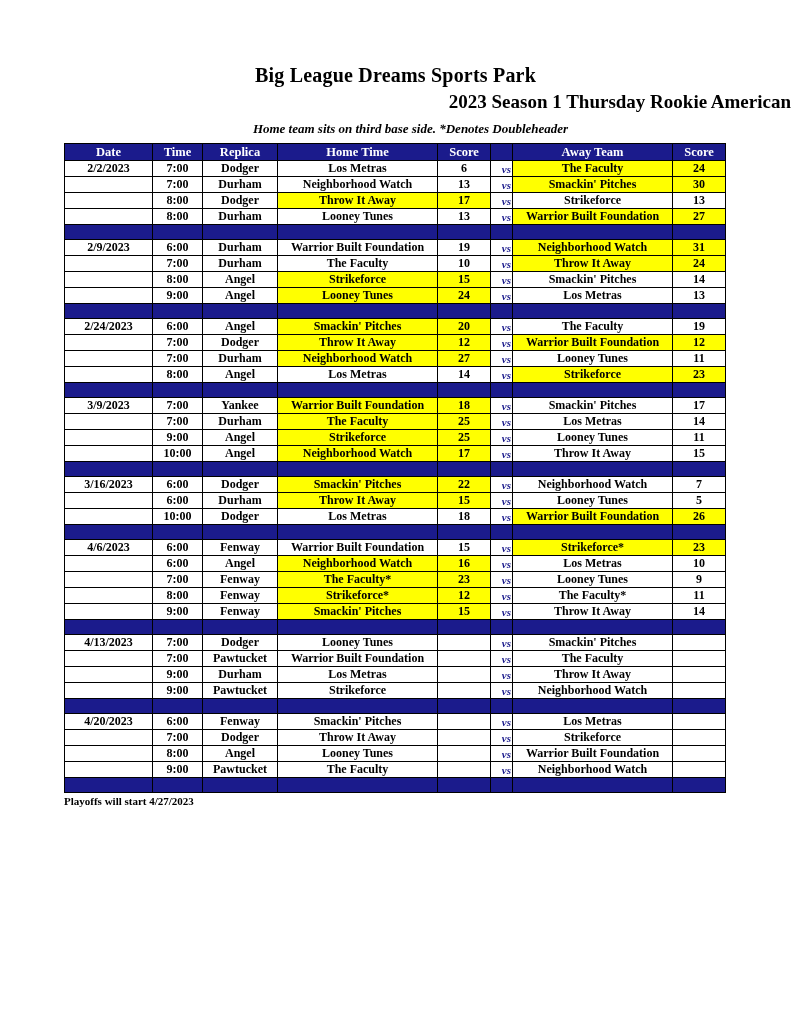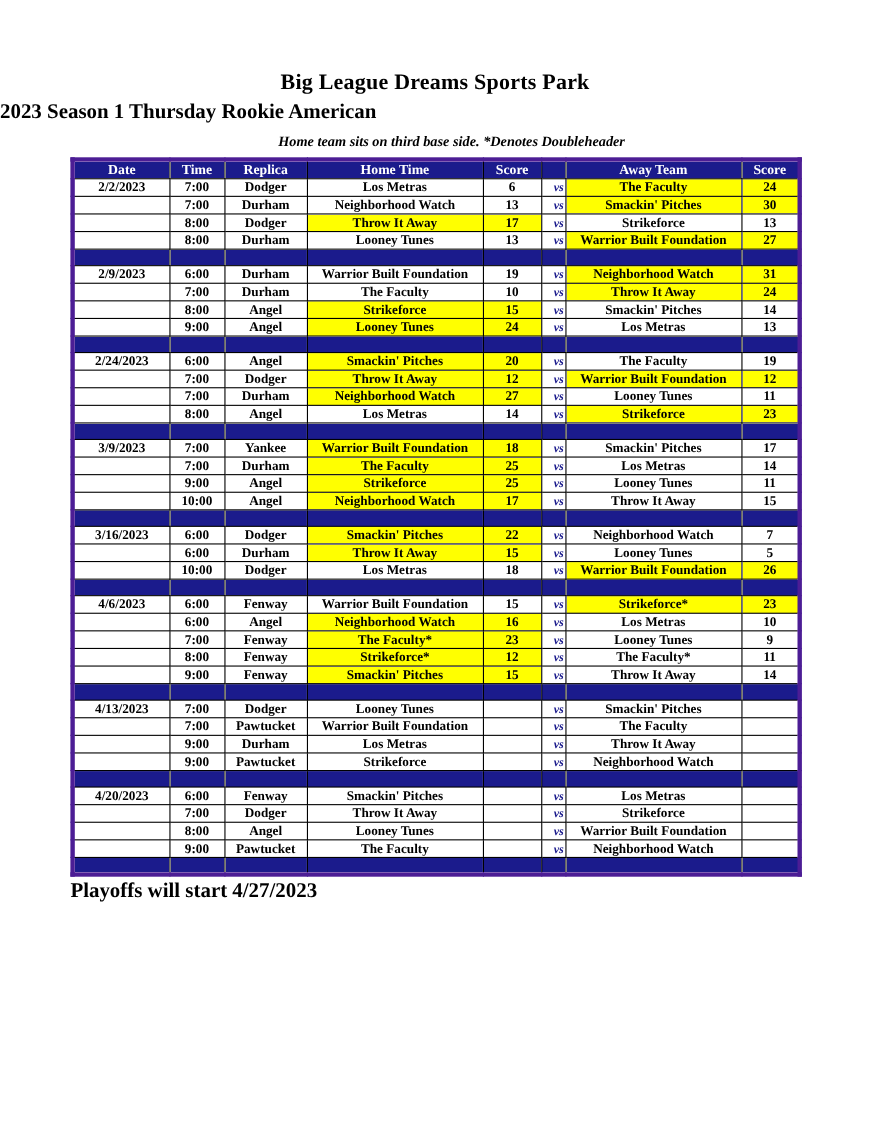--- a/index.html
+++ b/index.html
@@ -12,40 +12,40 @@
     overflow: hidden;
   }
   .page { padding-top: 64px; }
   .title {
     text-align: center;
     font-size: 20px;
     font-weight: bold;
     letter-spacing: 0.2px;
   }
   .subtitle {
-    text-align: left;
+    text-align: right;
     font-size: 19px;
     font-weight: bold;
     margin-top: 4px;
   }
   .note {
     text-align: center;
     font-size: 13px;
     font-weight: bold;
     font-style: italic;
     margin-top: 8px;
     margin-bottom: 6px;
     padding-left: 30px;
   }
   table.sched {
     border-collapse: collapse;
     margin-left: 64px;
     width: 661px;
     table-layout: fixed;
-    border: 4px solid #4c1d95;
+    border: 1px solid #4c1d95;
   }
   table.sched th, table.sched td {
     border: 1px solid #000;
     text-align: center;
     vertical-align: middle;
     font-weight: bold;
     font-size: 12px;
     height: 16px;
     padding: 0 1px;
     overflow: hidden;
@@ -64,21 +64,21 @@
     color: var(--navy, #1B1B8C);
     text-align: right;
   }
   table.sched tr.sep td {
     background: var(--navy, #1B1B8C);
     height: 15px;
   }
   .footer-note {
     margin-left: 64px;
     margin-top: 2px;
-    font-size: 19px;
+    font-size: 11px;
     font-weight: bold;
   }
 </style>
 </head>
 <body style="--navy: #1B1B8C; --yellow: #FFFF00;">
 
 <div class="page">
   <div class="title">Big League Dreams Sports Park</div>
   <div class="subtitle">2023 Season 1 Thursday Rookie American</div>
   <div class="note">Home team sits on third base side.  *Denotes Doubleheader</div>

